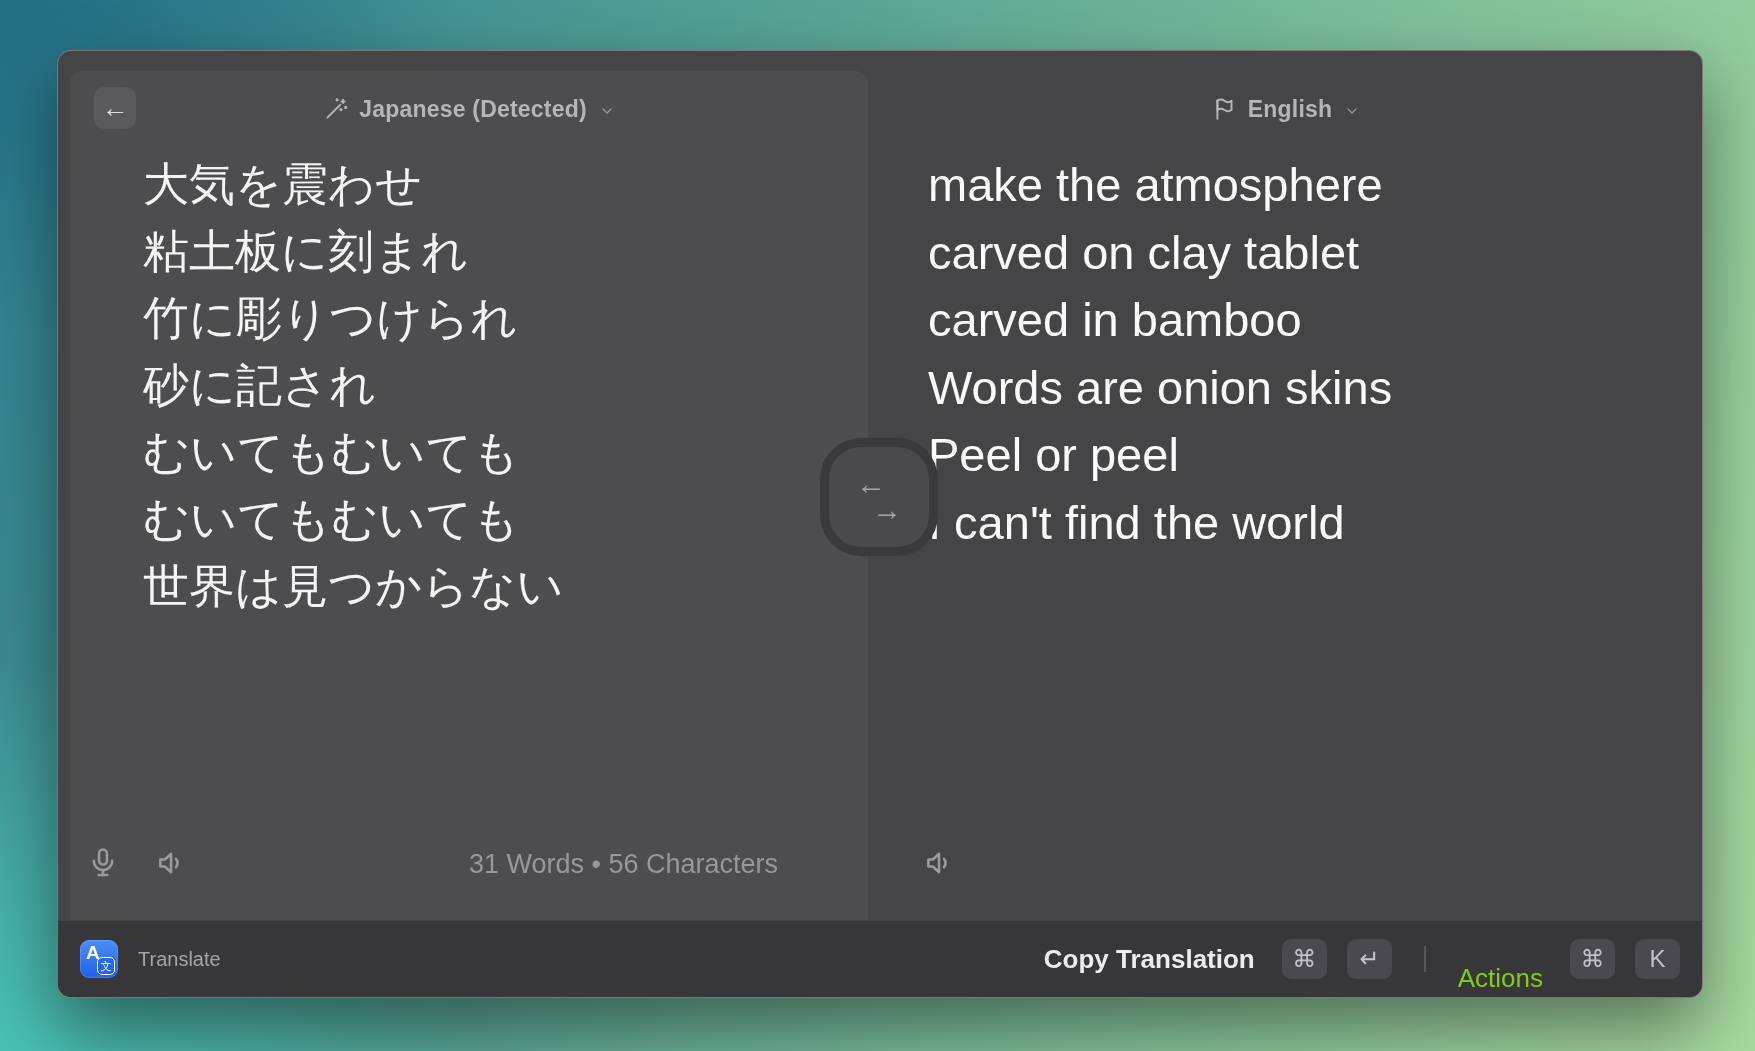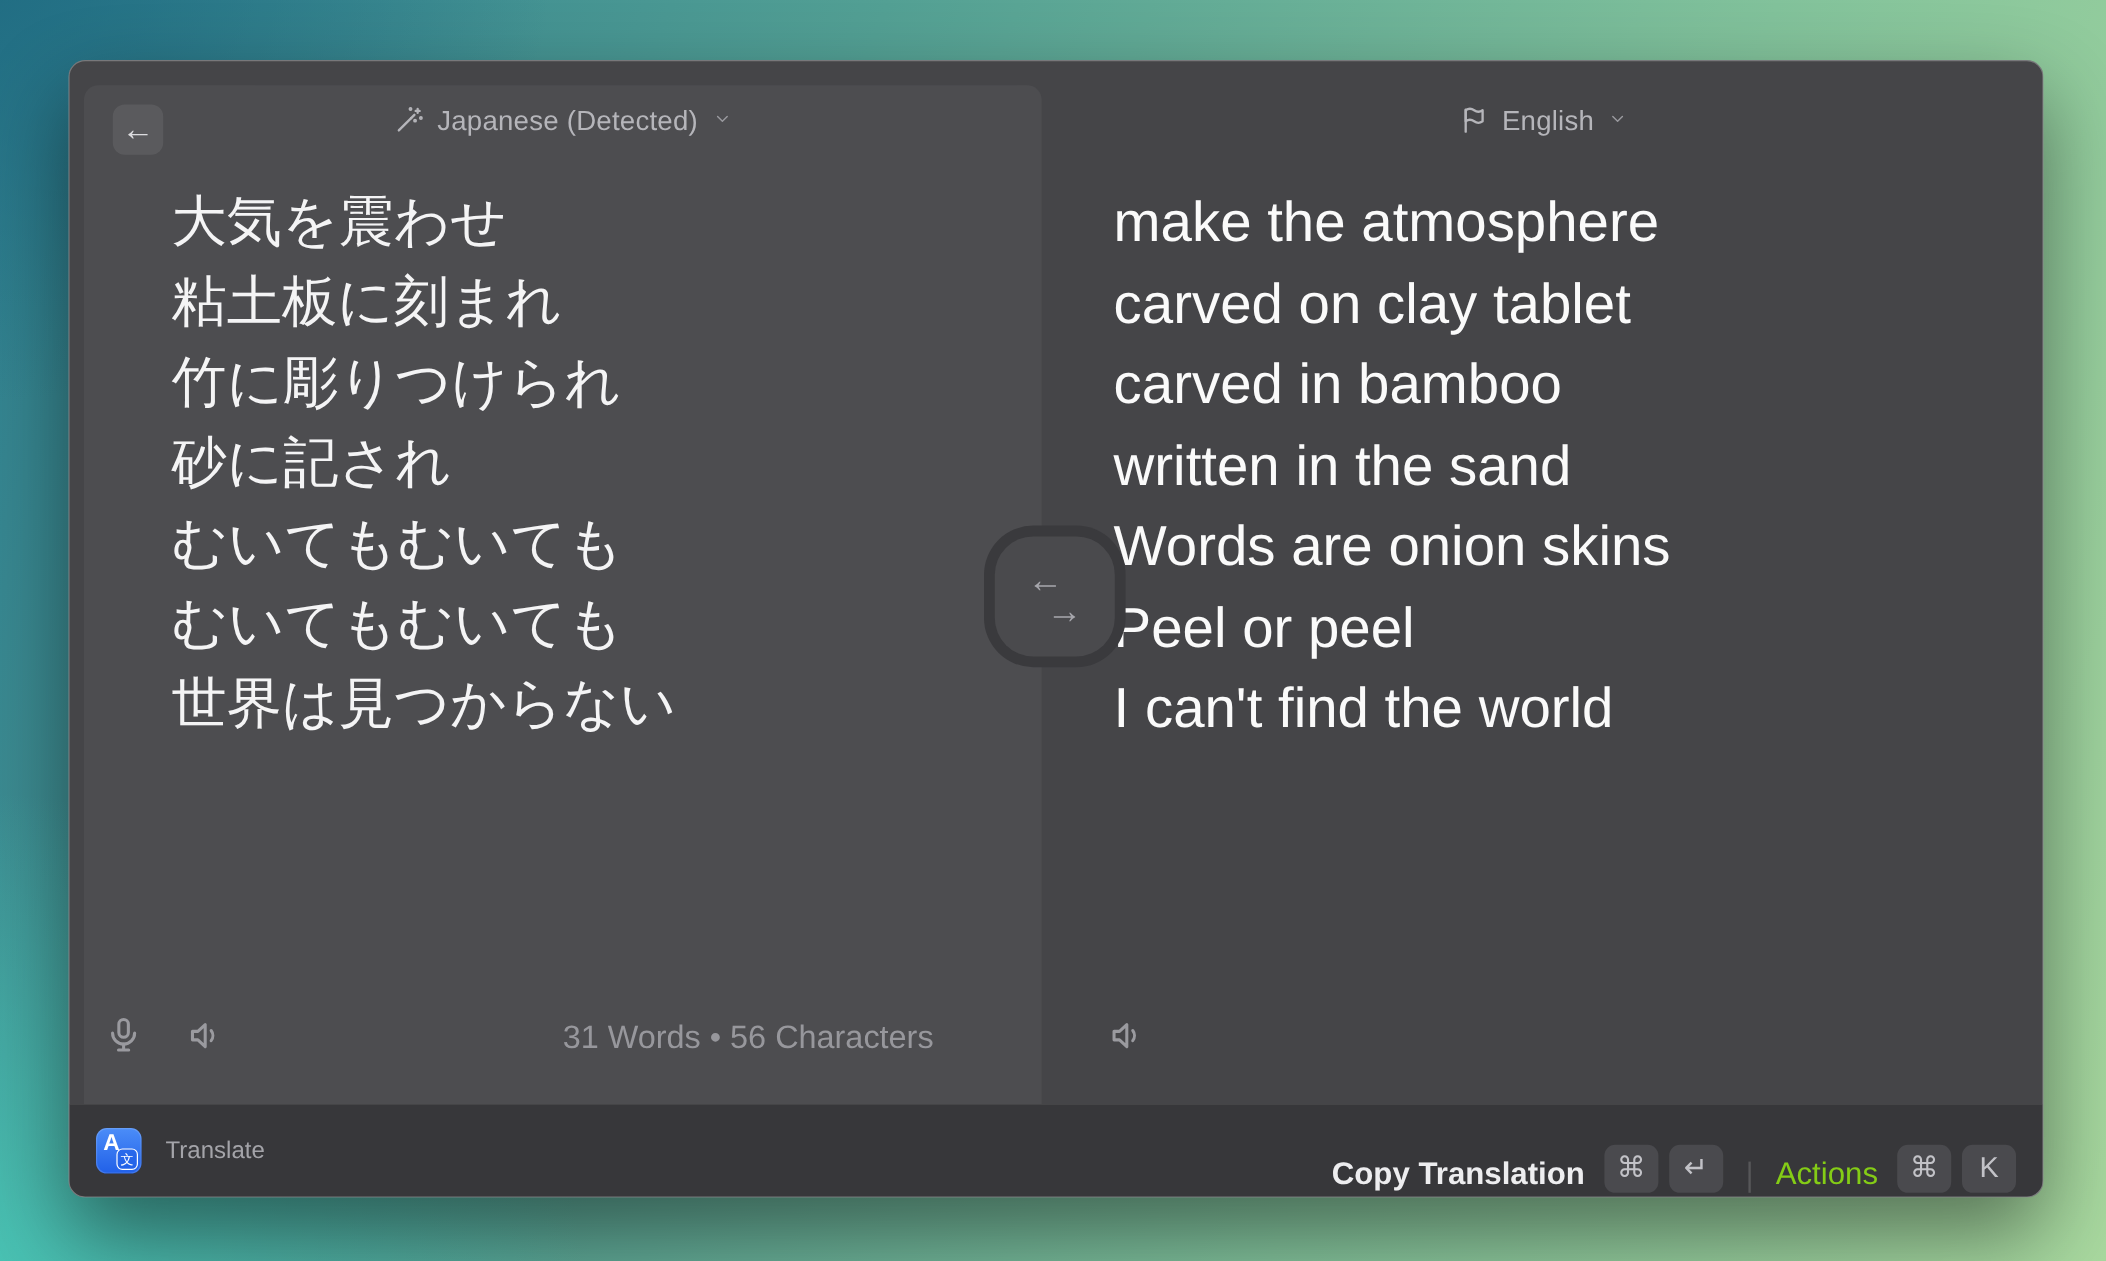--- a/index.html
+++ b/index.html
@@ -15,21 +15,21 @@
     position:absolute; left:57px; top:50px; width:1646px; height:948px;
     background:#454548; border-radius:14px;
     border:1px solid rgba(255,255,255,0.28);
     box-shadow:0 30px 70px rgba(0,0,0,0.45);
   }
   .source-panel {
     position:absolute; left:12px; top:20px; width:798px; height:881px;
     background:#4d4d50; border-radius:12px;
   }
   
-  .hdr-row { position:absolute; top:36px; height:44px; display:flex; justify-content:center; gap:10px; }
+  .hdr-row { position:absolute; top:36px; height:44px; display:flex; align-items:center; justify-content:center; gap:10px;font-weight:bold; }
   .hdr-left  { left:12px;  width:798px; }
   .hdr-right { left:810px; width:836px; }
   .lang-label { color:#b5b5ba; font-size:23px; letter-spacing:0.2px; }
   .hdr-icon { width:26px; height:26px; display:block; }
   .hdr-icon svg, .chev svg { display:block; }
   .chev { margin-left:2px; margin-top:4px; }
   .back-btn {
     position:absolute; left:36px; top:36px; width:42px; height:42px;
     background:rgba(255,255,255,0.08); border-radius:10px;
     display:flex; align-items:center; justify-content:center;
@@ -78,21 +78,21 @@
   }
   .app-icon .glyph-a {
     position:absolute; left:6px; top:2px; color:#fff; font-size:19px; font-weight:700;
   }
   .app-icon .glyph-bun {
     position:absolute; right:3px; bottom:3px; width:18px; height:18px;
     border:1.8px solid #fff; border-radius:5px; color:#fff; font-size:11px;
     display:flex; align-items:center; justify-content:center; background:rgba(33,96,232,0.6);
   }
   .app-name { color:#a4a4a9; font-size:20px; margin-left:20px; }
-  .bar-right { margin-left:auto; display:flex; align-items:flex-end; gap:9px; }
+  .bar-right { margin-left:auto; display:flex; align-items:center; gap:20px; }
   .primary-label { color:#ededef; font-size:26px; font-weight:700; margin-right:7px; }
   .secondary-label { color:#84cc16; font-size:26px; margin-right:7px;margin-top:38px; }
   .keycap {
     min-width:45px; height:40px; padding:0 9px; background:#4a4a4e; border-radius:9px;
     color:#c2c2c7; font-size:24px; display:flex; align-items:center; justify-content:center;
     cursor:pointer;
   }
   .bar-divider { width:2px; height:26px; background:rgba(255,255,255,0.16); margin:0 12px; }
   svg.stroke { fill:none; stroke:currentColor; stroke-width:1.8; stroke-linecap:round; stroke-linejoin:round; }
 </style>
@@ -148,21 +148,20 @@
     <div>砂に記され</div>
     <div>むいてもむいても</div>
     <div>むいてもむいても</div>
     <div>世界は見つからない</div>
   </div>
 
   <div class="en-text">
     <div>make the atmosphere</div>
     <div>carved on clay tablet</div>
     <div>carved in bamboo</div>
-    <div>written in the sand</div>
     <div>Words are onion skins</div>
     <div>Peel or peel</div>
     <div>I can't find the world</div>
   </div>
 
   <div class="swap-btn">
     <span class="swap-arrow top">←</span>
     <span class="swap-arrow bot">→</span>
   </div>
 

